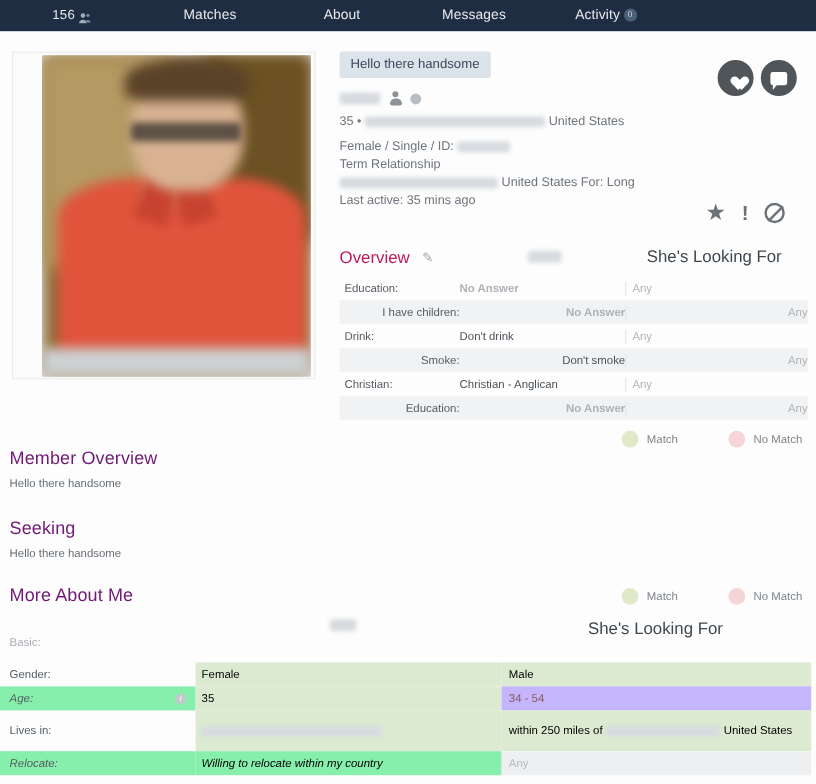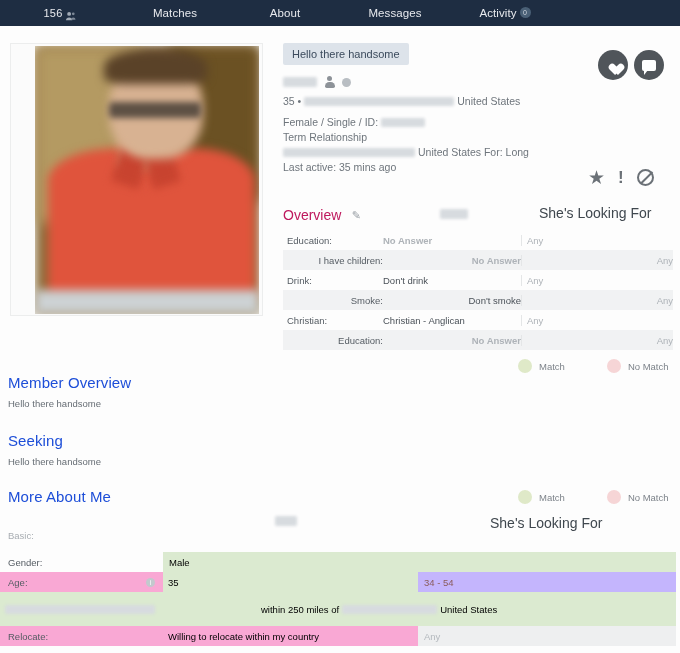--- a/index.html
+++ b/index.html
@@ -126,35 +126,35 @@
   
   .legend { display:flex; gap:42px; align-items:center; font-size:9.5px; color:#7d838a; }
   .legend .lg { display:flex; align-items:center; gap:7px; }
   .dot-g { width:14px; height:14px; border-radius:50%; background:#dfe9c8; }
   .dot-r { width:14px; height:14px; border-radius:50%; background:#f6d5d6; }
   .legend1 { position:absolute; left:518px; top:359px; }
   .legend2 { position:absolute; left:518px; top:490px; }
 
   
   .sec { position:absolute; left:8px; }
-  .sec h2 { font-size:15px; font-weight:normal; color:#1d4ed8; letter-spacing:.1px; }
+  .sec h2 { font-size:15px; font-weight:normal; color:#701a75; letter-spacing:.1px; }
   .sec p { font-size:9.5px; color:#666d74; margin-top:7px; }
   .sec-member { top:374px; }
   .sec-seeking { top:432px; }
   .sec-more { top:488px; }
 
   
   .bot-redact { position:absolute; left:275px; top:516px; width:22px; height:10px; }
   .bot-looking { position:absolute; left:490px; top:515px; font-size:14px; color:#3f474e; }
 
   .basic-label { position:absolute; left:8px; top:530px; font-size:9.5px; color:#a8adb2; }
 
   .bot-table { position:absolute; left:0; top:552px; width:676px; }
   .bot-row { display:flex; font-size:9.5px; min-height:20px; }
-  .bot-row.alt .bl, .bot-row.alt .bv-plain { background:#f9a8d4; }
+  .bot-row.alt .bl, .bot-row.alt .bv-plain { background:#86efac;font-style:italic; }
   .bl { width:163px; padding-left:8px; color:#555c63; display:flex; align-items:center;
     justify-content:space-between; padding-right:8px; }
   .info-i { width:9px; height:9px; border-radius:50%; background:#c3c8cd; color:#fff;
     font-size:7px; line-height:9px; text-align:center; }
   .bv { width:255px; padding:4px 0 4px 5px; display:flex; align-items:center; }
   .bv2 { flex:1; padding:4px 6px 4px 6px; display:flex; align-items:center; flex-wrap:wrap; gap:3px; }
   .g { background:#dbead0; }
   .r { background:#c4b5fd; color:#8a5b5b; }
   .n { background:#eeeff0; color:#b4b9be; }
   .bv-plain { }
@@ -332,39 +332,45 @@
   <span class="redact bot-redact"></span>
   <div class="bot-looking">She's Looking For</div>
   <div class="basic-label">Basic:</div>
 
   <div class="bot-table">
 
     <div class="bot-row">
       <div class="bl">
         <span>Gender:</span>
       </div>
+      <div class="bv g">
+        <span>Female</span>
+      </div>
       <div class="bv2 g">
         <span>Male</span>
       </div>
     </div>
 
     <div class="bot-row alt">
       <div class="bl">
         <span>Age:</span>
         <span class="info-i">i</span>
       </div>
       <div class="bv g">
         <span>35</span>
       </div>
       <div class="bv2 r">
         <span>34 - 54</span>
       </div>
     </div>
 
     <div class="bot-row" style="min-height:34px;">
+      <div class="bl" style="align-items:center;">
+        <span>Lives in:</span>
+      </div>
       <div class="bv g">
         <span class="redact wide-redact"></span>
       </div>
       <div class="bv2 g">
         <span>within 250 miles of</span>
         <span class="redact" style="width:95px;height:9px;"></span>
         <span>United States</span>
       </div>
     </div>
 

